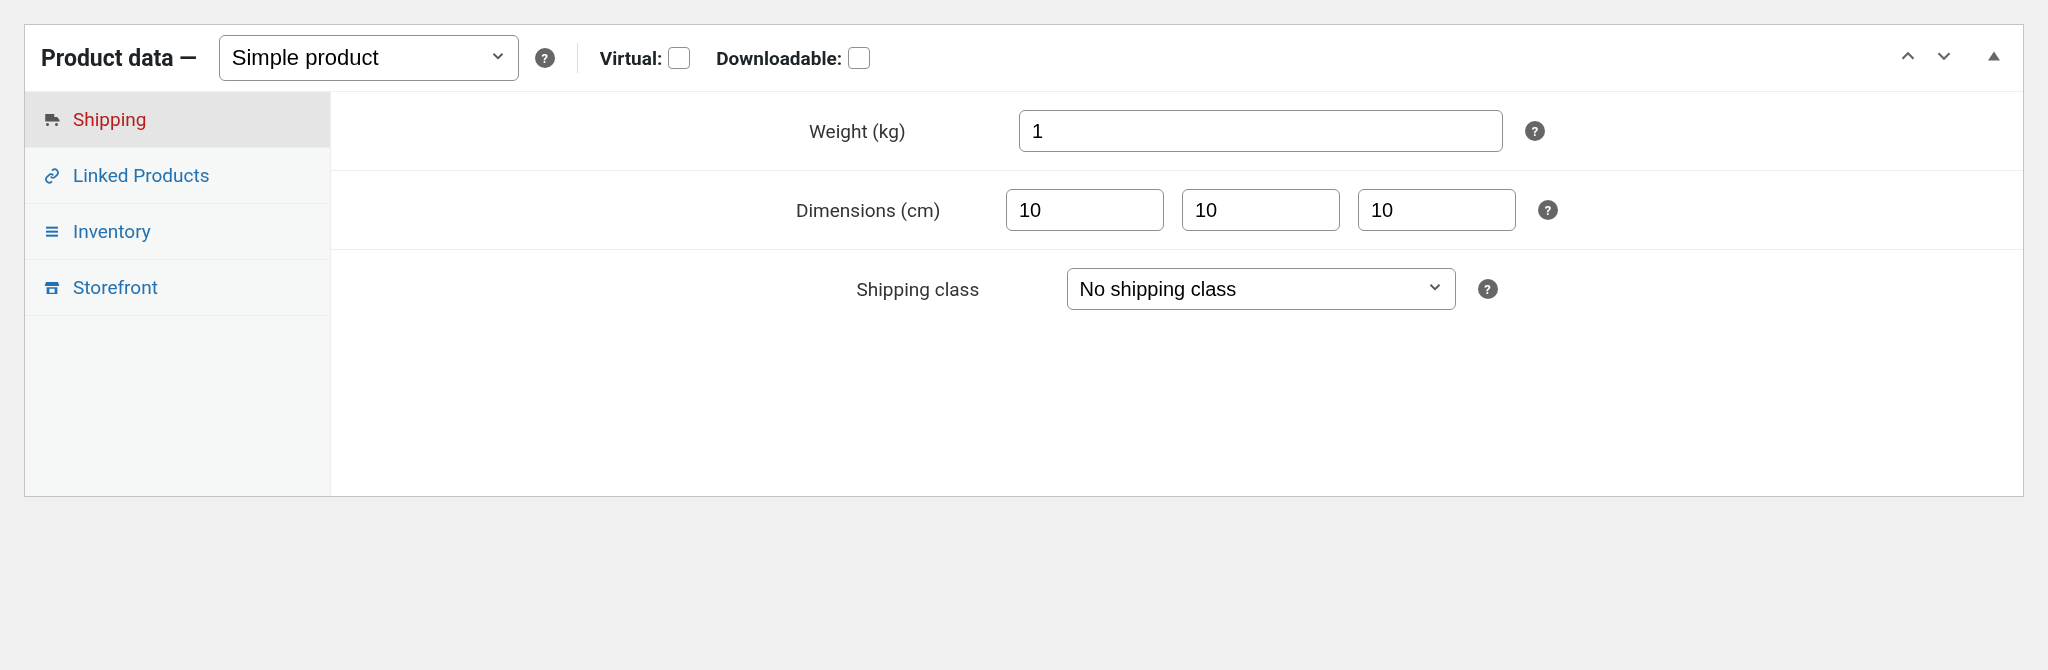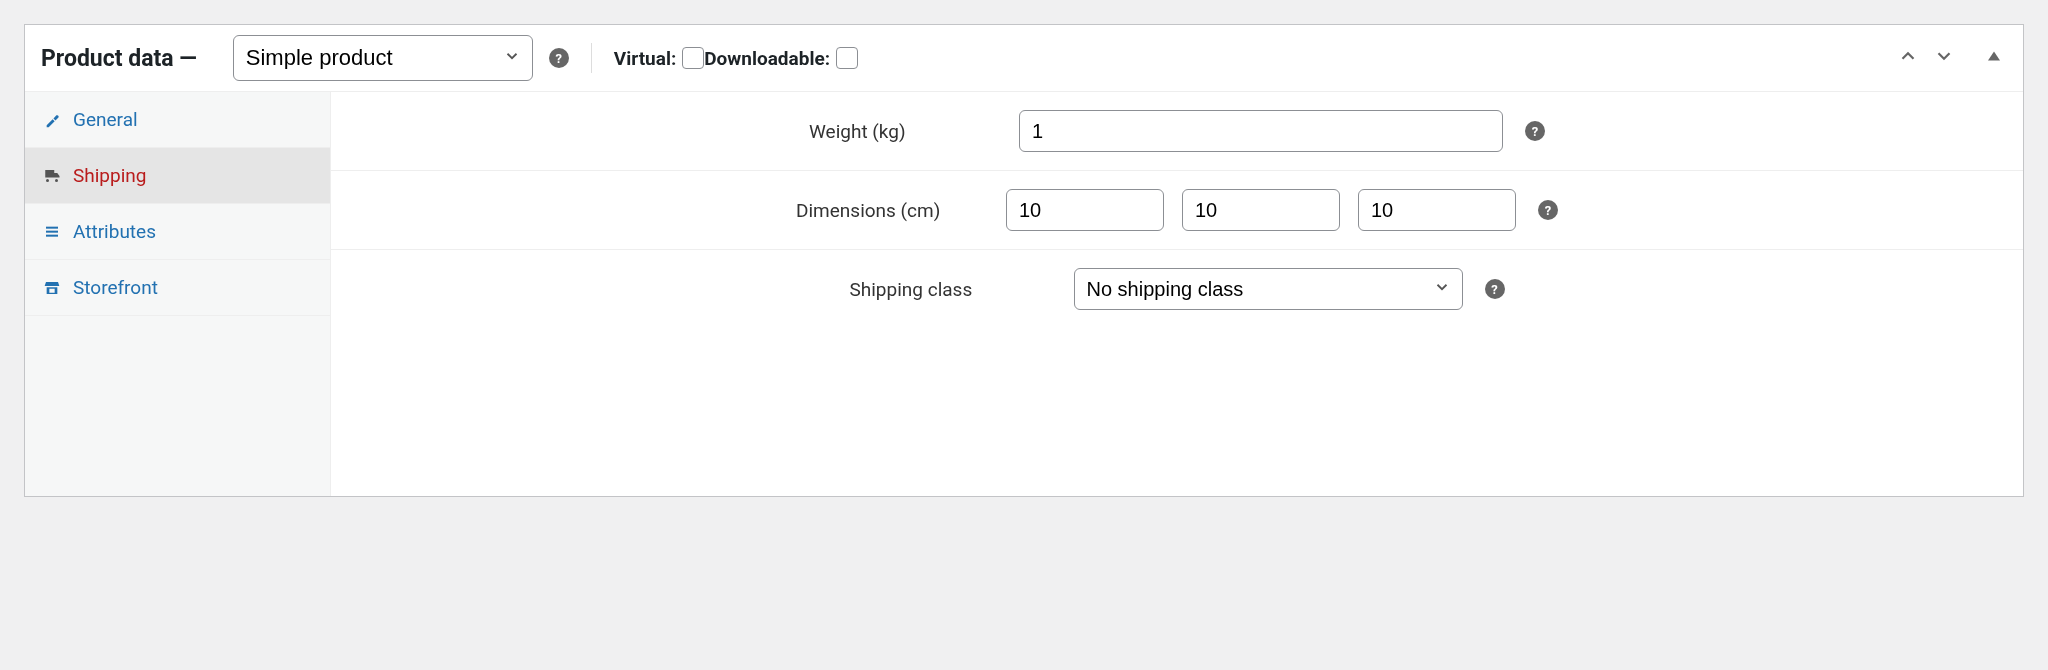--- a/index.html
+++ b/index.html
@@ -30,36 +30,36 @@
       font-size: 22px;
       padding: 8px 44px 8px 12px;
       border: 1px solid #8c8f94;
       border-radius: 6px;
       background: #fff;
       appearance: none;
       height: 46px;
       line-height: 1;
       min-width: 300px;
     }
-    .select-wrap { position: relative; display: inline-block; margin-left: 14px; }
+    .select-wrap { position: relative; display: inline-block; }
     .select-wrap .chev {
       position: absolute; right: 12px; top: 50%; transform: translateY(-50%);
       pointer-events: none; color: #555;
     }
     .help-circle {
       display: inline-flex; align-items: center; justify-content: center;
       width: 20px; height: 20px; border-radius: 50%;
       background: #666; color: #fff; font-size: 13px; font-weight: 700;
       margin-left: 16px;
     }
     .divider {
       width: 1px; height: 30px; background: #ddd; margin: 0 22px;
     }
     .check-group {
-      display: flex; align-items: center; 
+      display: flex; align-items: center; margin-right: 26px;
       font-weight: 700; font-size: 19px;
     }
     .check-group input[type=checkbox] {
       width: 22px; height: 22px; margin-left: 6px;
       border: 1px solid #8c8f94; border-radius: 4px; appearance: none;
       background: #fff;
     }
     .header-actions { margin-left: auto; display: flex; align-items: center; gap: 6px; color: #666; }
     .header-actions .ico { padding: 4px; cursor: pointer; }
     
@@ -143,45 +143,46 @@
       <span class="ico" style="margin-left:16px;">
         <svg width="18" height="18" viewBox="0 0 24 24" fill="currentColor">
             <polygon points="12 6 4 18 20 18"></polygon>
           </svg>
       </span>
     </div>
   </div>
 
   <div class="panel-body">
     <ul class="tabs">
-      <li>
-        <span class="tab-icon">
-          <svg width="16" height="16" viewBox="0 0 24 24" fill="currentColor">
-              <path d="M22 6.9c0 .5-.1 1-.3 1.5l-4.5 4.5-3-3L18.6 5c.5-.2 1-.3 1.5-.3 1 0 1.9 1.2 1.9 2.2zM13 11l3 3-9 9H4v-3l9-9z"></path>
-            </svg>
-        </span>
-        <span>General</span>
-      </li>
       <li class="active">
         <span class="tab-icon">
           <svg width="18" height="18" viewBox="0 0 24 24" fill="currentColor">
               <path d="M3 4h12v10H3zM15 8h4l3 4v2h-7zM6 20a2 2 0 100-4 2 2 0 000 4zm12 0a2 2 0 100-4 2 2 0 000 4z"></path>
             </svg>
         </span>
         <span>Shipping</span>
+      </li>
+      <li>
+        <span class="tab-icon">
+          <svg width="16" height="16" viewBox="0 0 24 24" fill="none" stroke="currentColor" stroke-width="2.5">
+              <path d="M10 13a5 5 0 007 0l3-3a5 5 0 00-7-7l-1 1"></path>
+              <path d="M14 11a5 5 0 00-7 0l-3 3a5 5 0 007 7l1-1"></path>
+            </svg>
+        </span>
+        <span>Linked Products</span>
       </li>
       <li>
         <span class="tab-icon">
           <svg width="16" height="16" viewBox="0 0 24 24" fill="currentColor">
               <rect x="3" y="4" width="18" height="3"></rect>
               <rect x="3" y="10" width="18" height="3"></rect>
               <rect x="3" y="16" width="18" height="3"></rect>
             </svg>
         </span>
-        <span>Attributes</span>
+        <span>Inventory</span>
       </li>
       <li>
         <span class="tab-icon">
           <svg width="16" height="16" viewBox="0 0 24 24" fill="currentColor">
               <path d="M3 3h18l2 6H1l2-6zm1 8h16v10H4V11zm4 2v6h8v-6H8z"></path>
             </svg>
         </span>
         <span>Storefront</span>
       </li>
     </ul>

